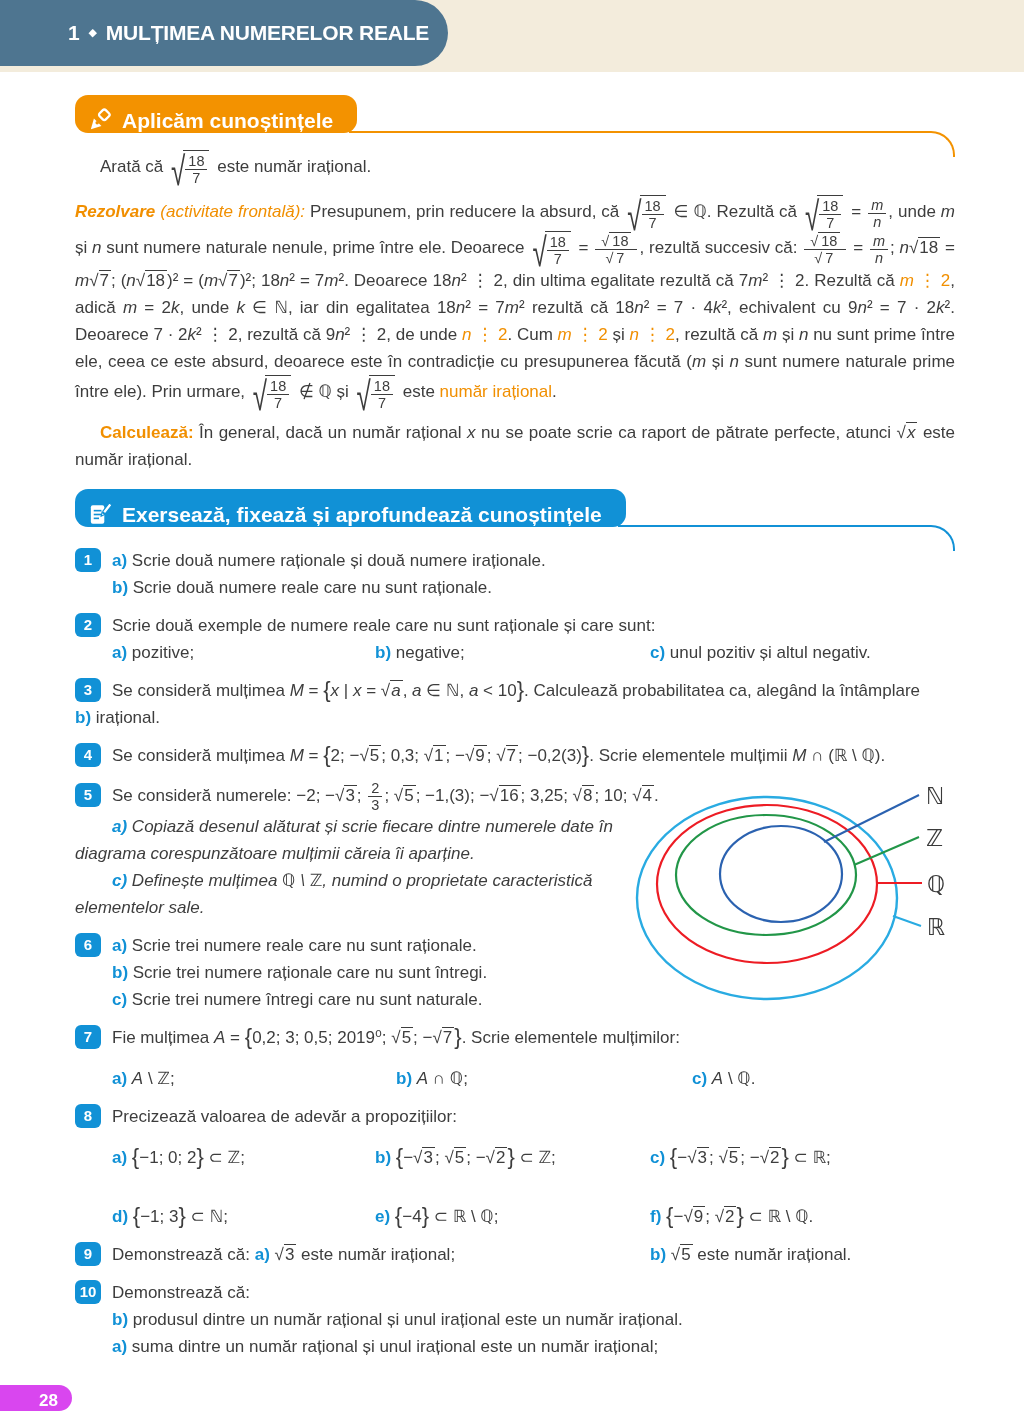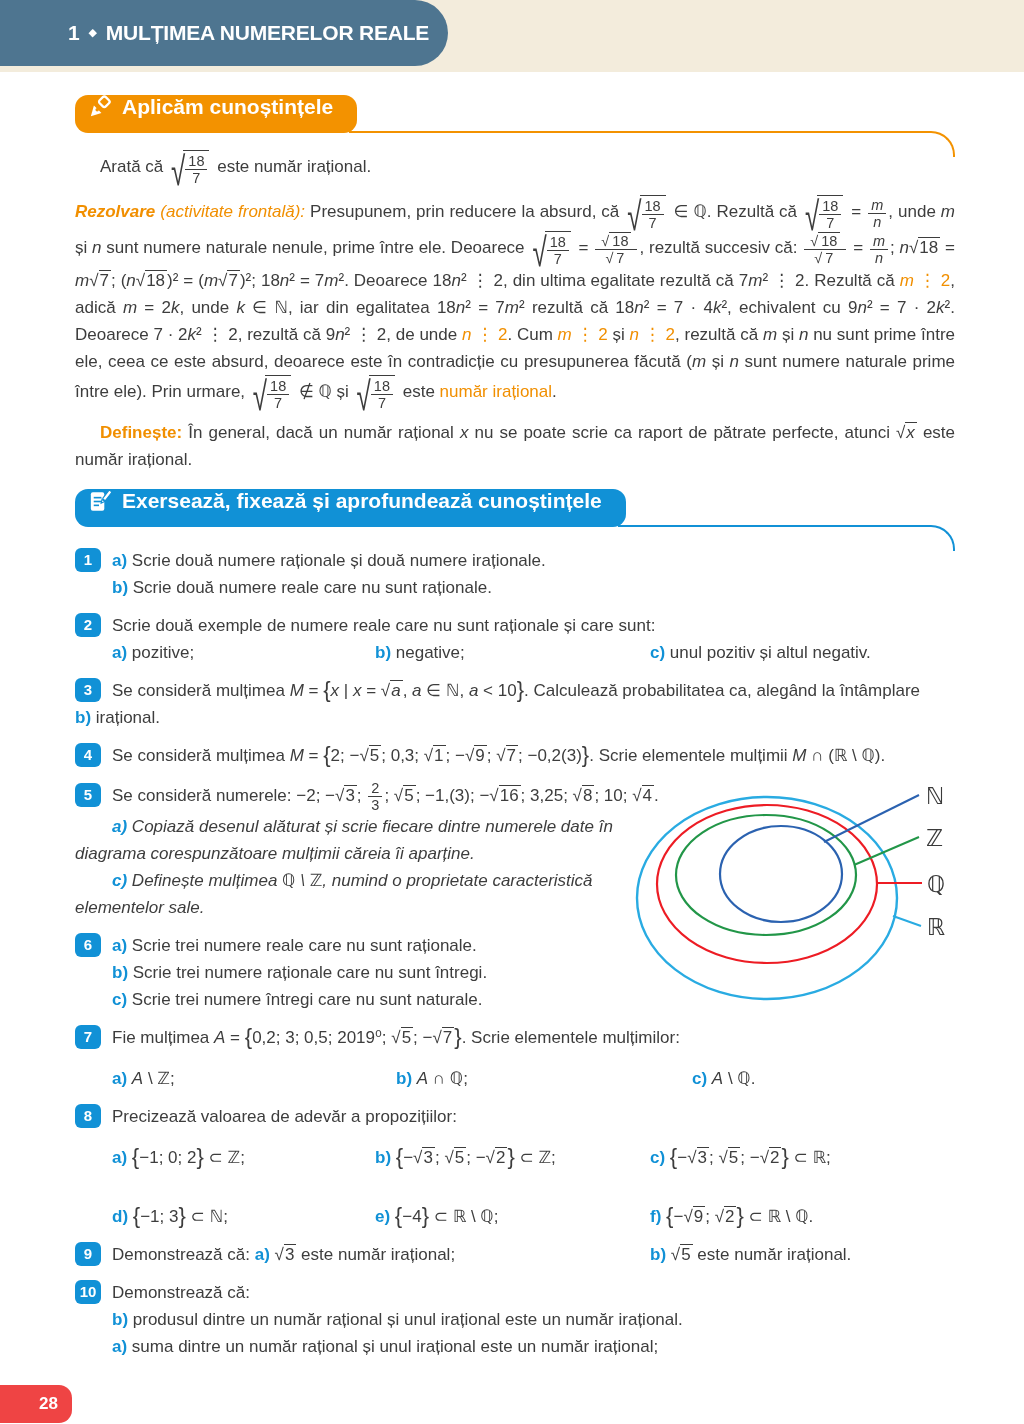--- a/index.html
+++ b/index.html
@@ -18,21 +18,21 @@
     font-weight:bold;font-size:21px;letter-spacing:-0.2px;white-space:nowrap;
   }
   .chapter .dia{font-size:11px;margin:0 9px;position:relative;top:-1px;}
 
   .main{margin:23px 69px 0 75px;position:relative;}
 
   
   .secrow{display:flex;height:38px;align-items:flex-start;}
   .secrow.second{margin-top:16px;}
   .banner{
-    display:inline-flex;align-items:flex-start;gap:10px;color:#fff;font-weight:bold;
+    display:inline-flex;align-items:flex-end;gap:10px;color:#fff;font-weight:bold;
     font-size:21px;padding:0 24px 0 12px;border-radius:13px;height:38px;white-space:nowrap;flex:0 0 auto;
   }
   .banner.orange{background:#f39200;}
   .banner.blue{background:#1191d6;}
   .curve{flex:1 1 auto;height:24px;margin-top:36px;border-top:2px solid;border-right:2px solid;
          border-top-right-radius:24px;margin-left:-8px;}
   .curve.oc{border-color:#f39200;}
   .curve.bc{border-color:#1191d6;}
 
   
@@ -73,23 +73,23 @@
   .cb{font-size:1.3em;vertical-align:-1px;line-height:1;}
   .gap{display:inline-block;width:46px;}
 
   
   .venn{float:right;width:325px;height:238px;margin:2px 0 4px 8px;
         shape-outside:ellipse(42% 44% at 42% 49%);shape-margin:8px;}
   .venn svg text{font-family:"DejaVu Sans",sans-serif;font-size:23px;fill:#3a3a3a;}
 
   
   .pagenum{
-    position:absolute;left:0;top:1385px;width:72px;height:38px;background:#ef4444;
+    position:absolute;left:0;top:1385px;width:72px;height:26px;background:#d946ef;
     border-radius:0 13px 13px 0;color:#fff;font-weight:bold;font-size:17px;
-    display:flex;align-items:center;justify-content:flex-end;padding-right:14px;box-sizing:border-box;
+    display:flex;align-items:flex-end;justify-content:flex-end;padding-right:14px;box-sizing:border-box;
   }
 </style>
 </head>
 <body>
 
 <div id="page">
 
   <div class="topstrip">
     <div class="chapter">
       <span>1</span>
@@ -157,21 +157,21 @@
               <span>7</span>
             </span>
           </span> ∉ ℚ și <span class="sf">
             <span class="rs">√</span>
             <span class="f2">
               <span class="n">18</span>
               <span>7</span>
             </span>
           </span> este <span class="orn">număr irațional</span>.</span></p>
 
-    <p class="obs"><b class="orn">Definește:</b><span> În general, dacă un număr rațional <i>x</i> nu se poate scrie ca raport de pătrate perfecte, atunci <span class="sq">√<span class="ov"><i>x</i></span></span> este număr irațional.</span></p>
+    <p class="obs"><b class="orn">Calculează:</b><span> În general, dacă un număr rațional <i>x</i> nu se poate scrie ca raport de pătrate perfecte, atunci <span class="sq">√<span class="ov"><i>x</i></span></span> este număr irațional.</span></p>
 
     <div class="secrow second">
       <div class="banner blue">
         <svg width="25" height="25" viewBox="0 0 26 26">
           <rect x="4" y="3.5" width="14" height="19" rx="2" fill="#fff"></rect>
           <g stroke="#1191d6" stroke-width="1.7">
             <line x1="7" y1="9" x2="15" y2="9"></line>
               <line x1="7" y1="13" x2="15" y2="13"></line>
               <line x1="7" y1="17" x2="12.5" y2="17"></line>
           </g>

